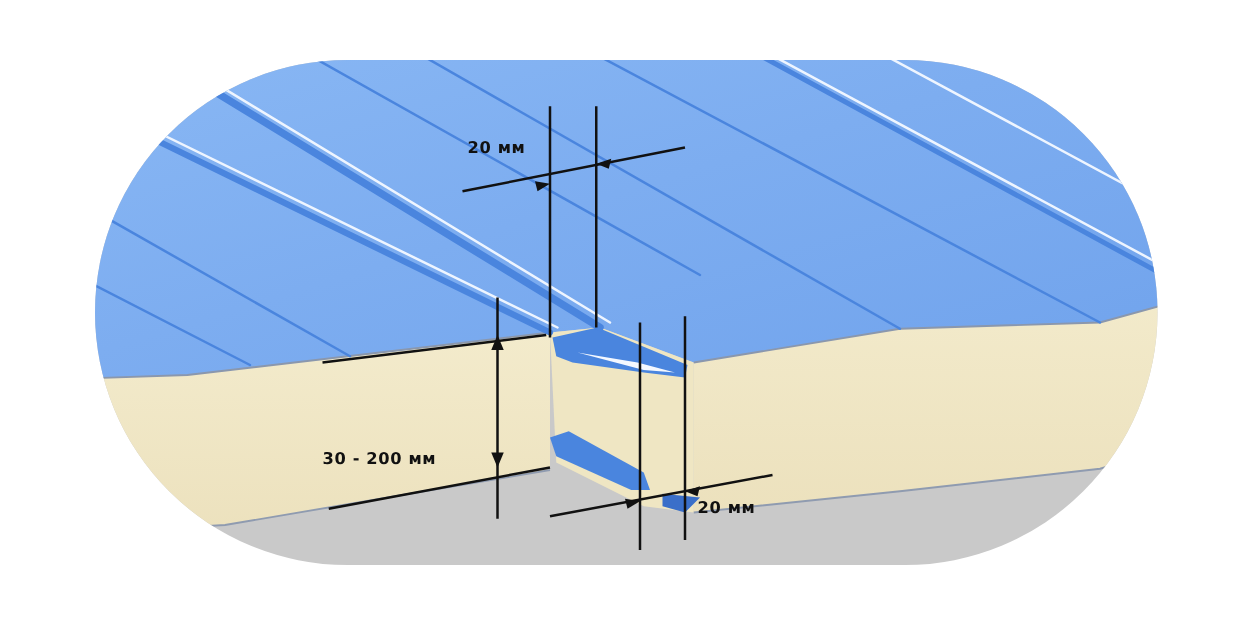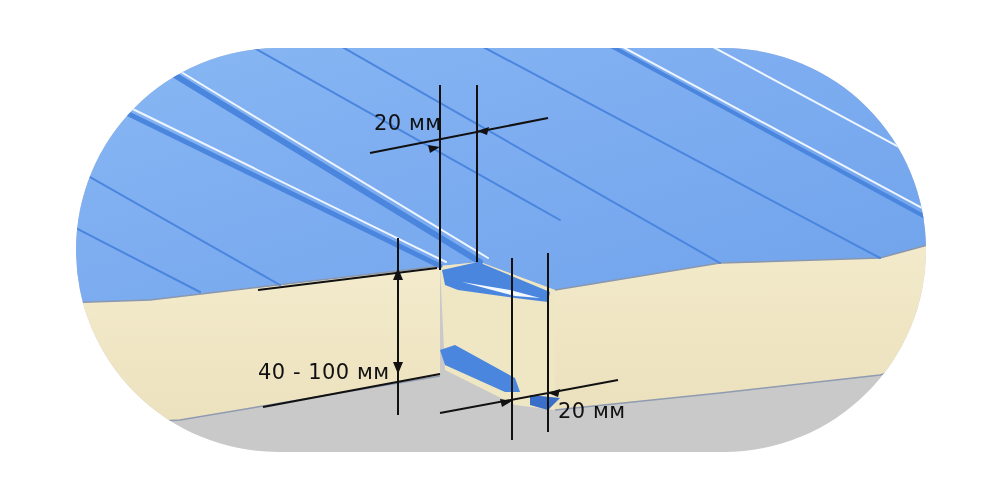--- a/index.html
+++ b/index.html
@@ -1,22 +1,22 @@
 <!DOCTYPE html>
 <html><head>
 <meta charset="utf-8">
 <style>
   html, body { margin: 0; padding: 0; background: #ffffff; }
   body { width: 1000px; height: 500px; overflow: hidden; position: relative; font-family: "DejaVu Sans", sans-serif; }
   #stage { position: absolute; left: 0; top: 0; width: 1000px; height: 500px; }
   .label {
     position: absolute;
     font-family: "DejaVu Sans", sans-serif;
-    font-weight: normal;
-    font-size: 21px;
+    font-weight: bold;
+    font-size: 13px;
     color: #111111;
     white-space: nowrap;
     letter-spacing: 0.5px;
   }
 </style>
 </head>
 <body>
 
 <div id="stage">
   <svg width="1000" height="500" viewBox="0 0 1000 500" xmlns="http://www.w3.org/2000/svg">
@@ -97,15 +97,15 @@
       <polygon points="440,147 428,145 430,153"></polygon>
       <polygon points="477,131 489,127 487,135"></polygon>
       <polygon points="398,268 393,280 403,280"></polygon>
       <polygon points="398,374 393,362 403,362"></polygon>
       <polygon points="512,401 500,399 502,407"></polygon>
       <polygon points="548,393 560,389 558,397"></polygon>
     </g>
   </svg>
 
   <div class="label" style="left:374px; top:111px;">20 мм</div>
-  <div class="label" style="left:258px; top:360px;">40 - 100 мм</div>
+  <div class="label" style="left:258px; top:360px;">30 - 200 мм</div>
   <div class="label" style="left:558px; top:399px;">20 мм</div>
 </div>
 
 </body></html>

